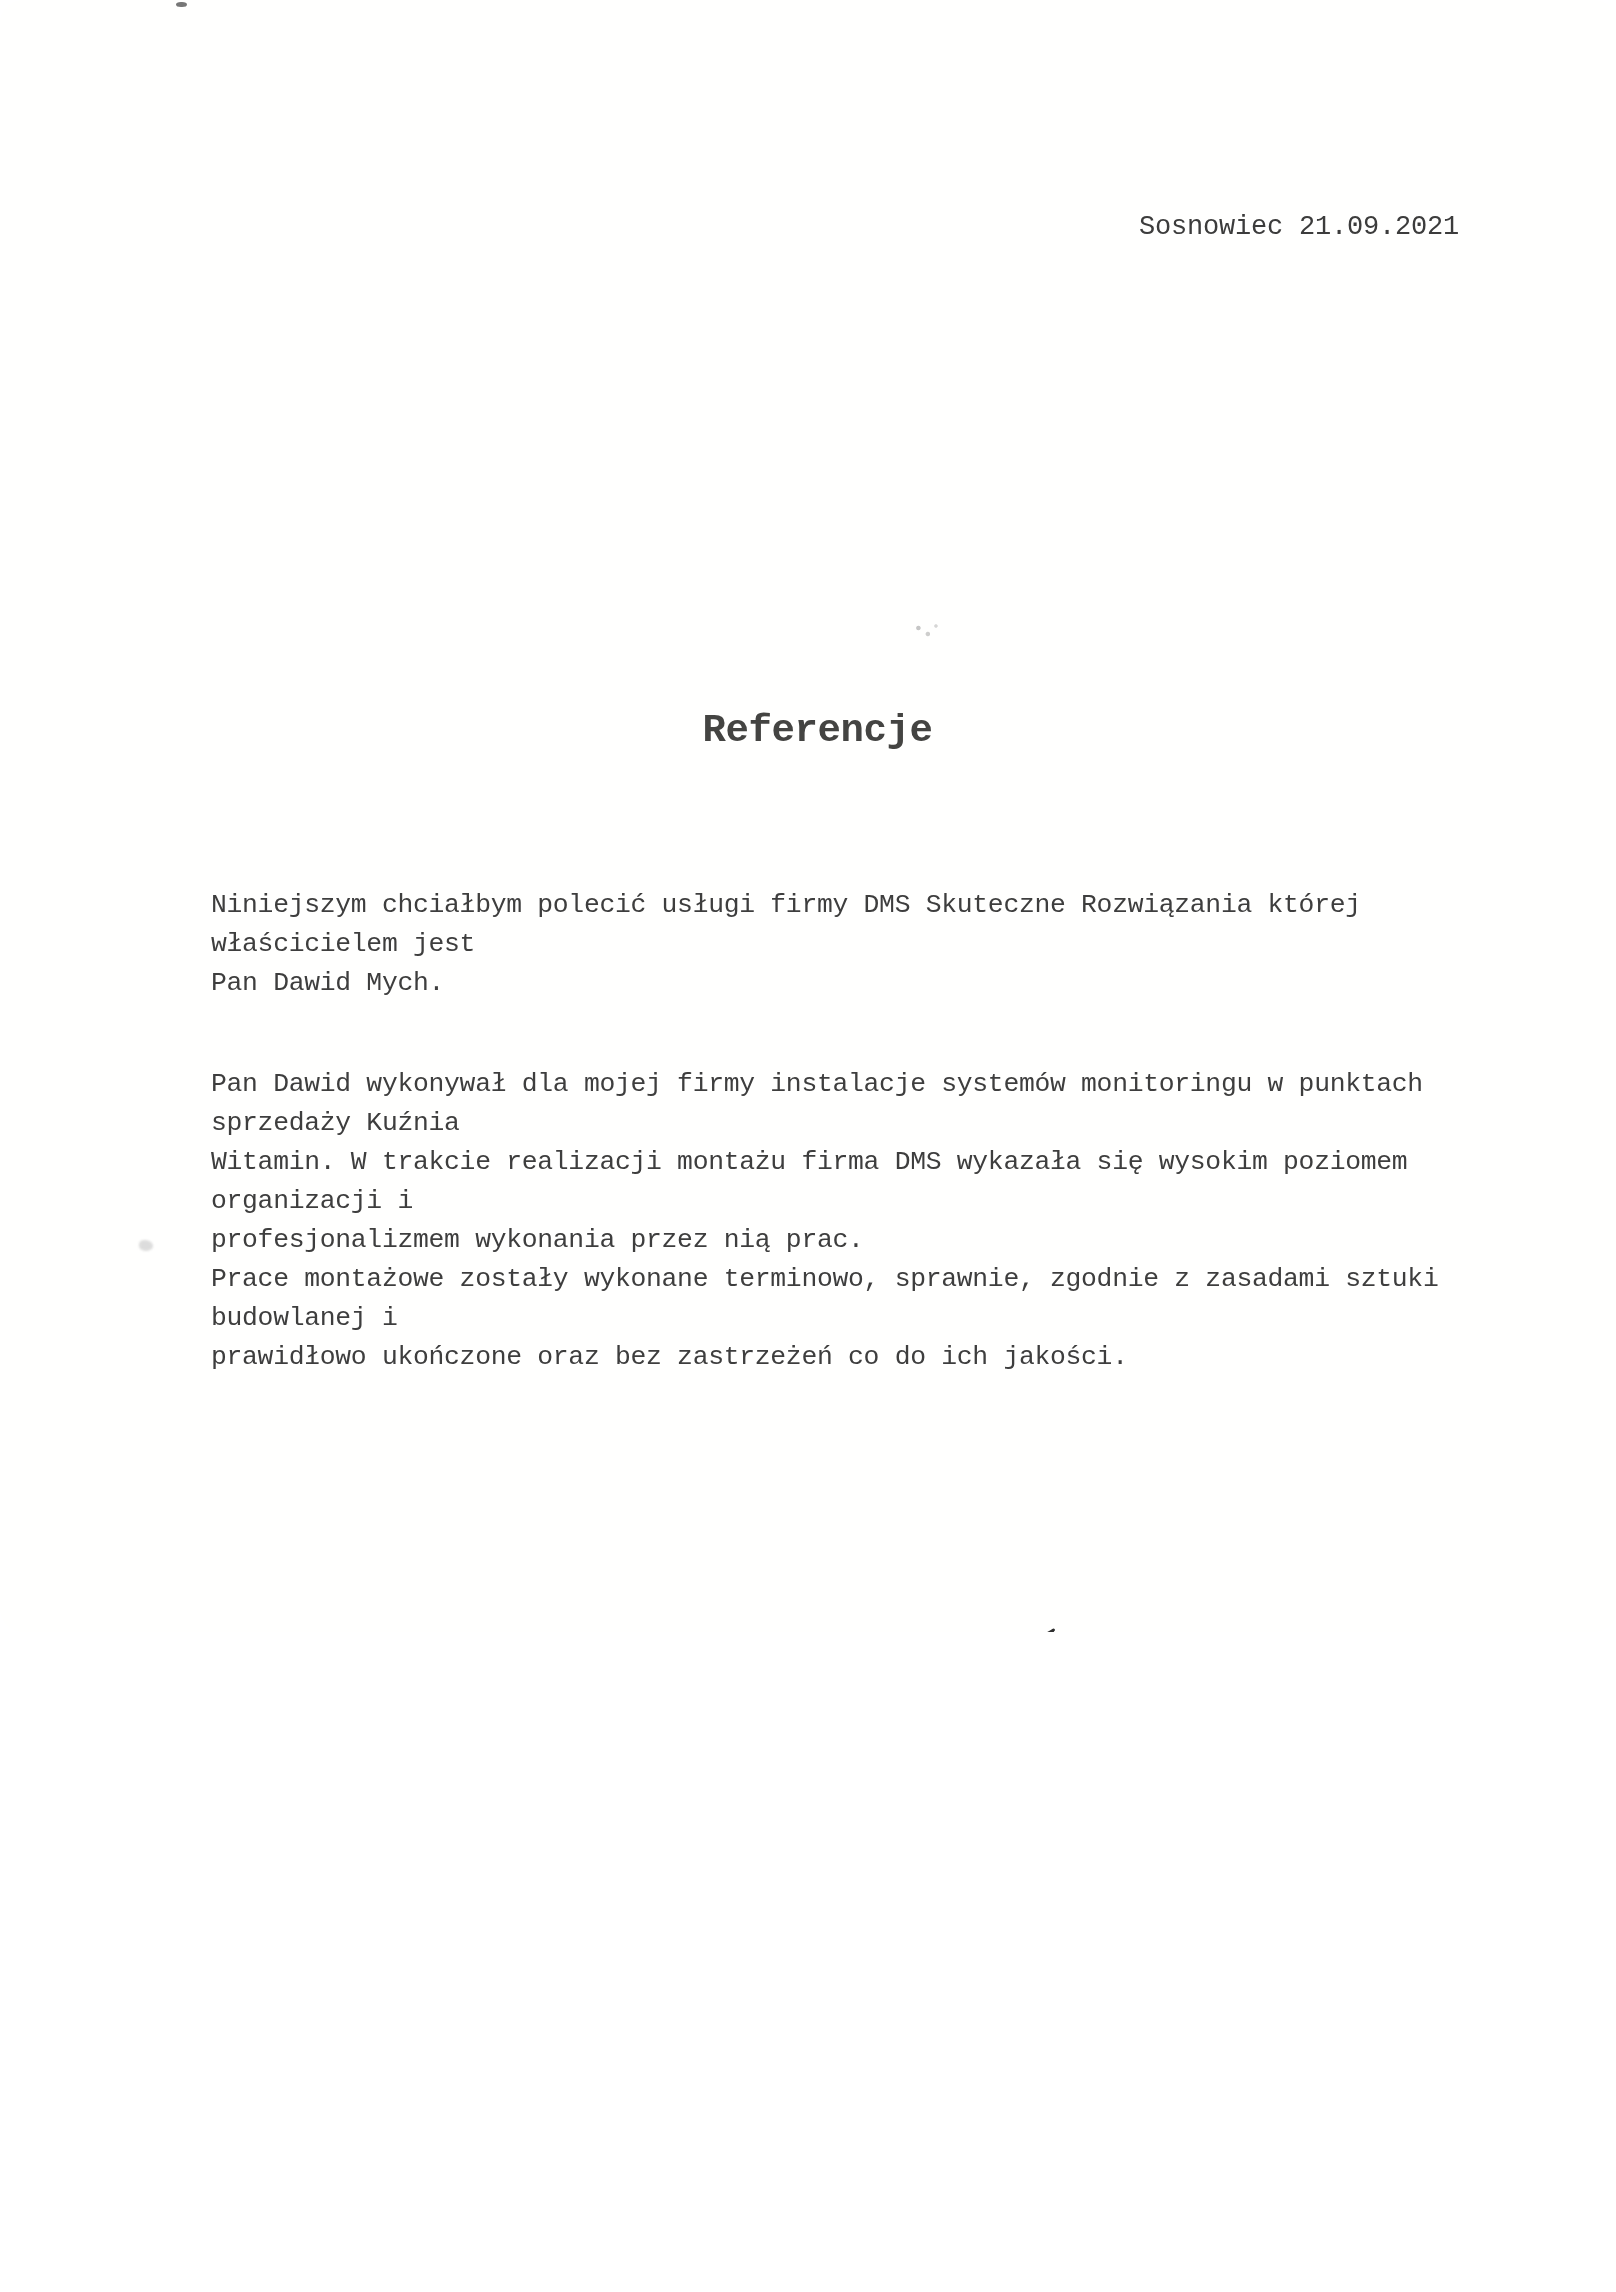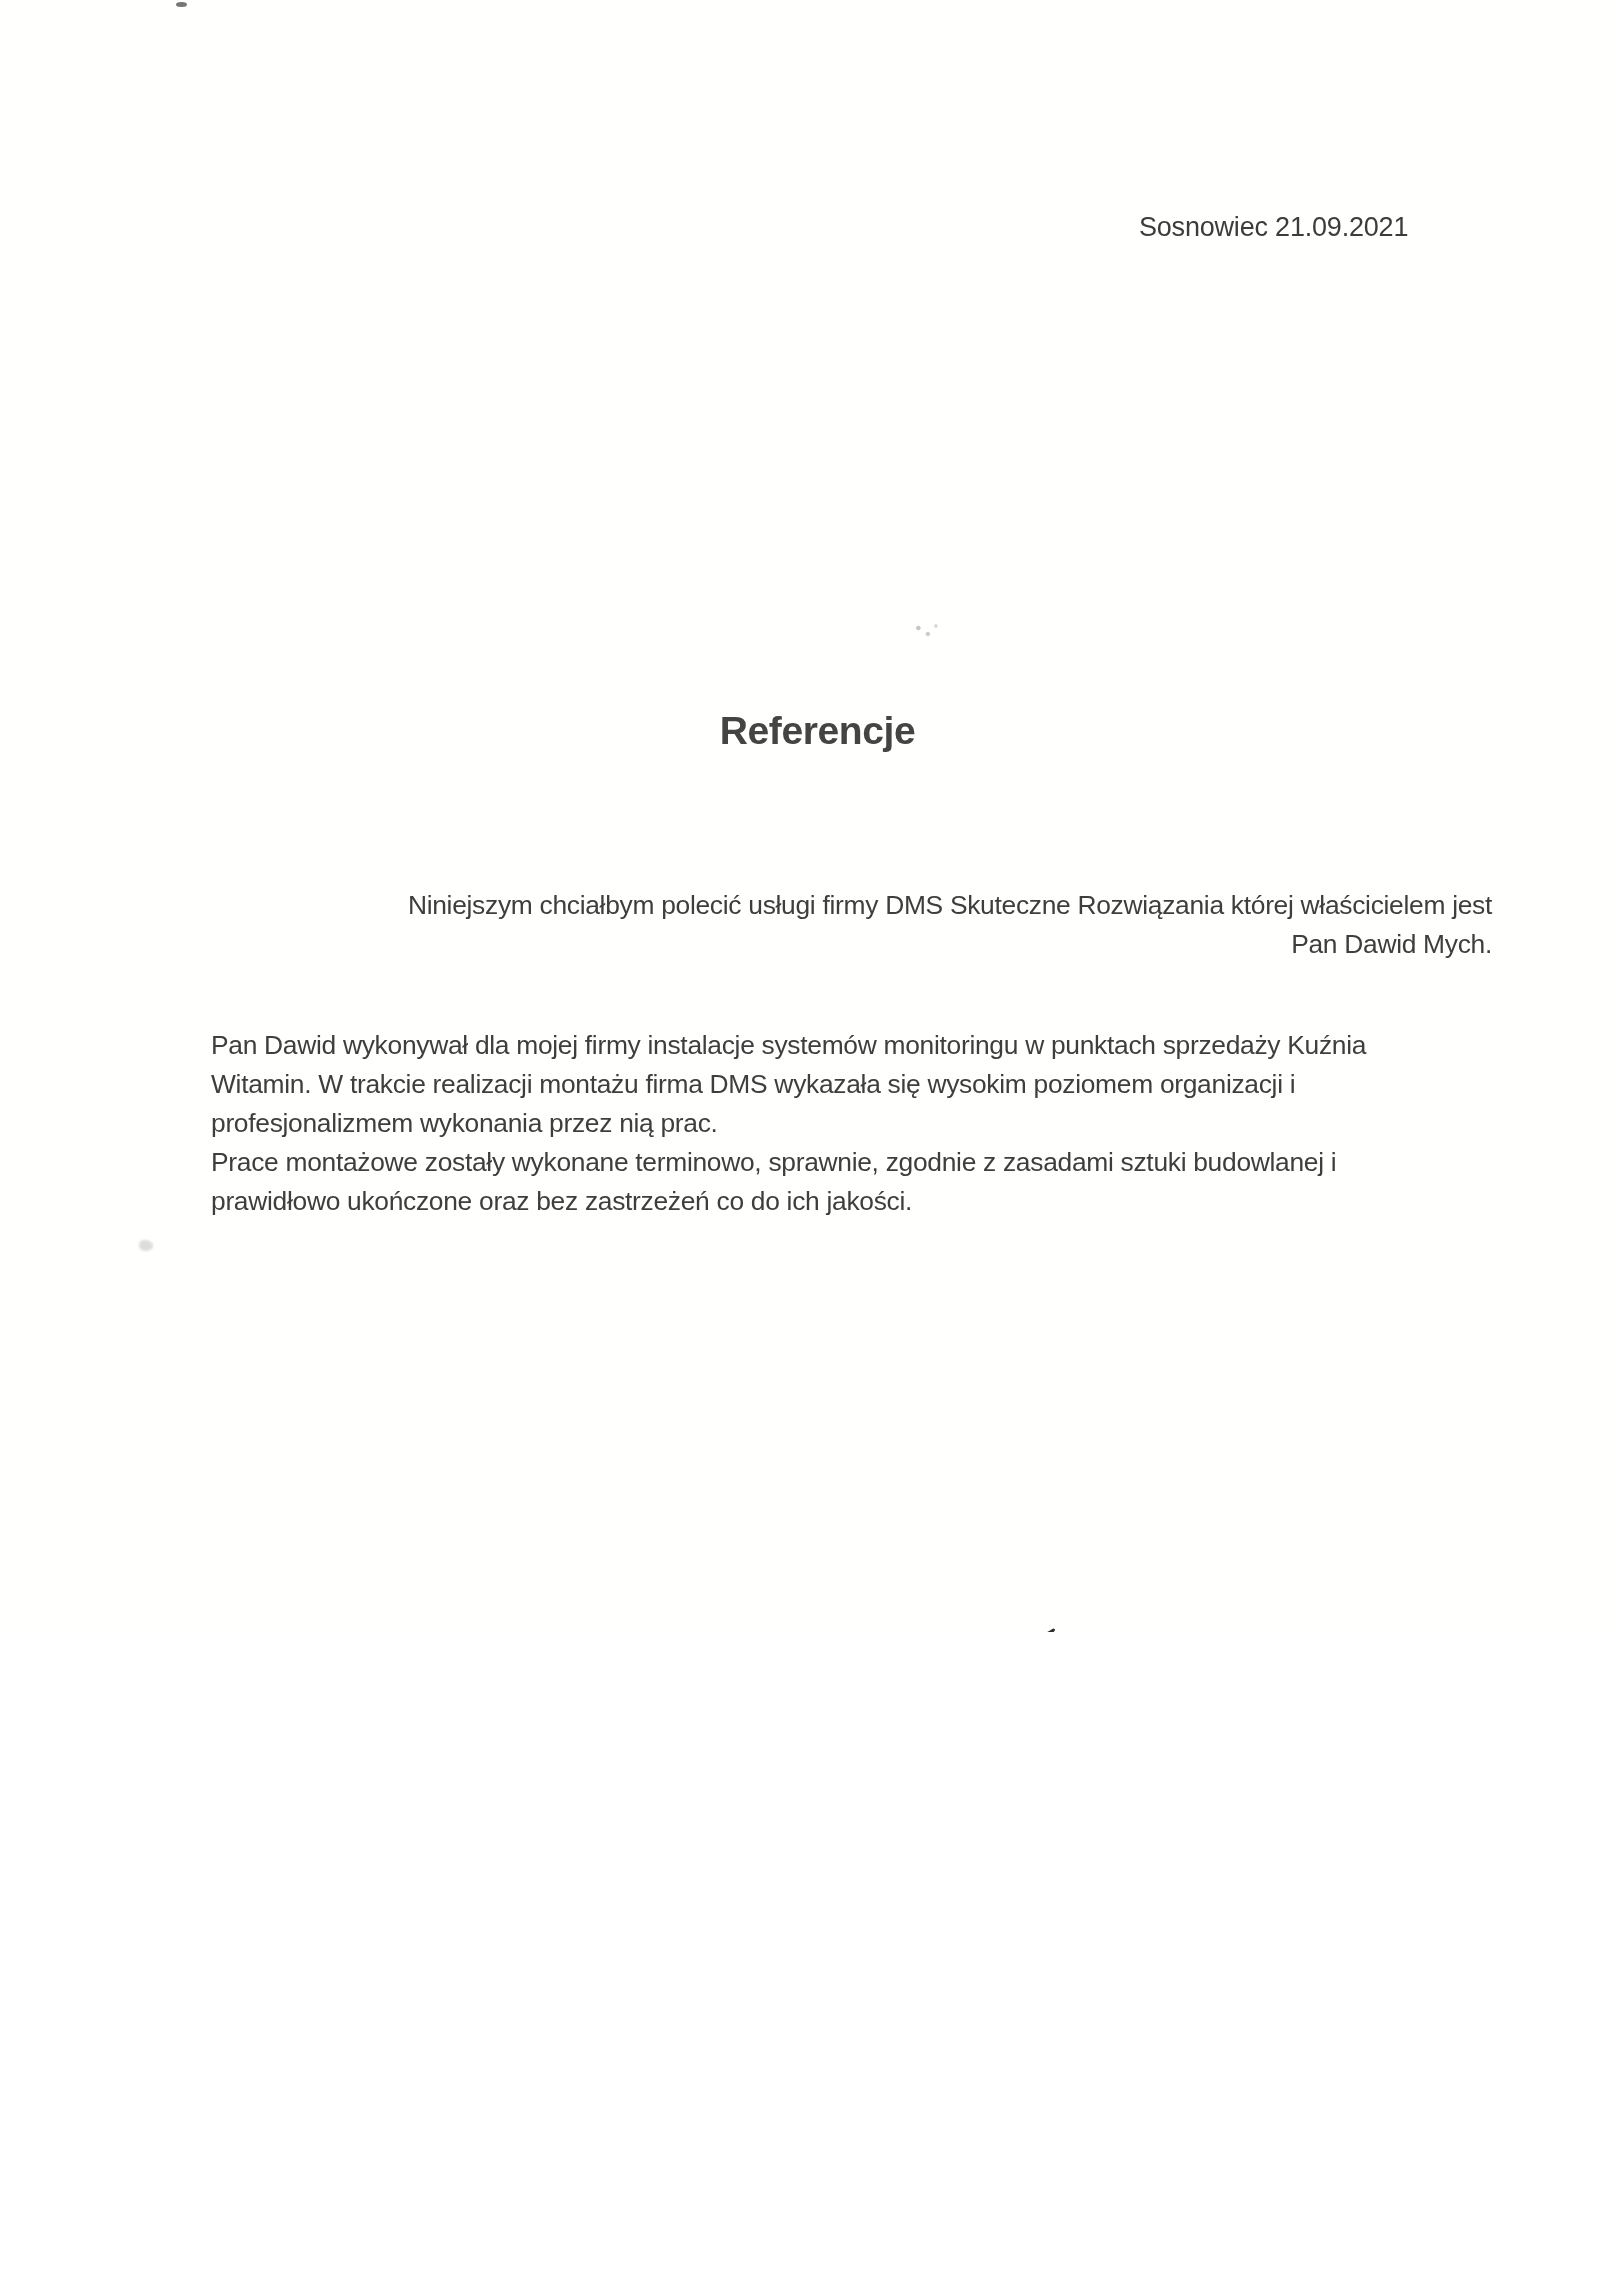--- a/index.html
+++ b/index.html
@@ -5,21 +5,21 @@
   html, body {
     margin: 0;
     padding: 0;
     background: #ffffff;
   }
   .page {
     position: relative;
     width: 1617px;
     height: 1632px;
     background: #fffffe;
-    font-family: Liberation Sans, sans-serif;
+    font-family: Liberation Mono, monospace;
     color: #3e3e3e;
     overflow: hidden;
     border-radius: 23px;
   }
   .date-line {
     position: absolute;
     left: 1139px;
     top: 212px;
     font-size: 27px;
     letter-spacing: -0.2px;
@@ -40,21 +40,21 @@
     position: absolute;
     left: 211px;
     top: 847px;
     width: 1281px;
     font-size: 26.4px;
     line-height: 39px;
     letter-spacing: -0.3px;
     white-space: pre-line;
     color: #3e3e3e;
   }
-  .para-1 { margin: 0 0 23px 0; text-align: right; }
+  .para-1 { margin: 0 0 23px 0; }
   .para-2 { margin: 0 0 21px 0; }
   .para-3 { margin: 0; }
   .sig-block {
     position: absolute;
     left: 1003px;
     top: 1522px;
     font-size: 27px;
     line-height: 41px;
     letter-spacing: -0.2px;
     color: #3c3c3c;

